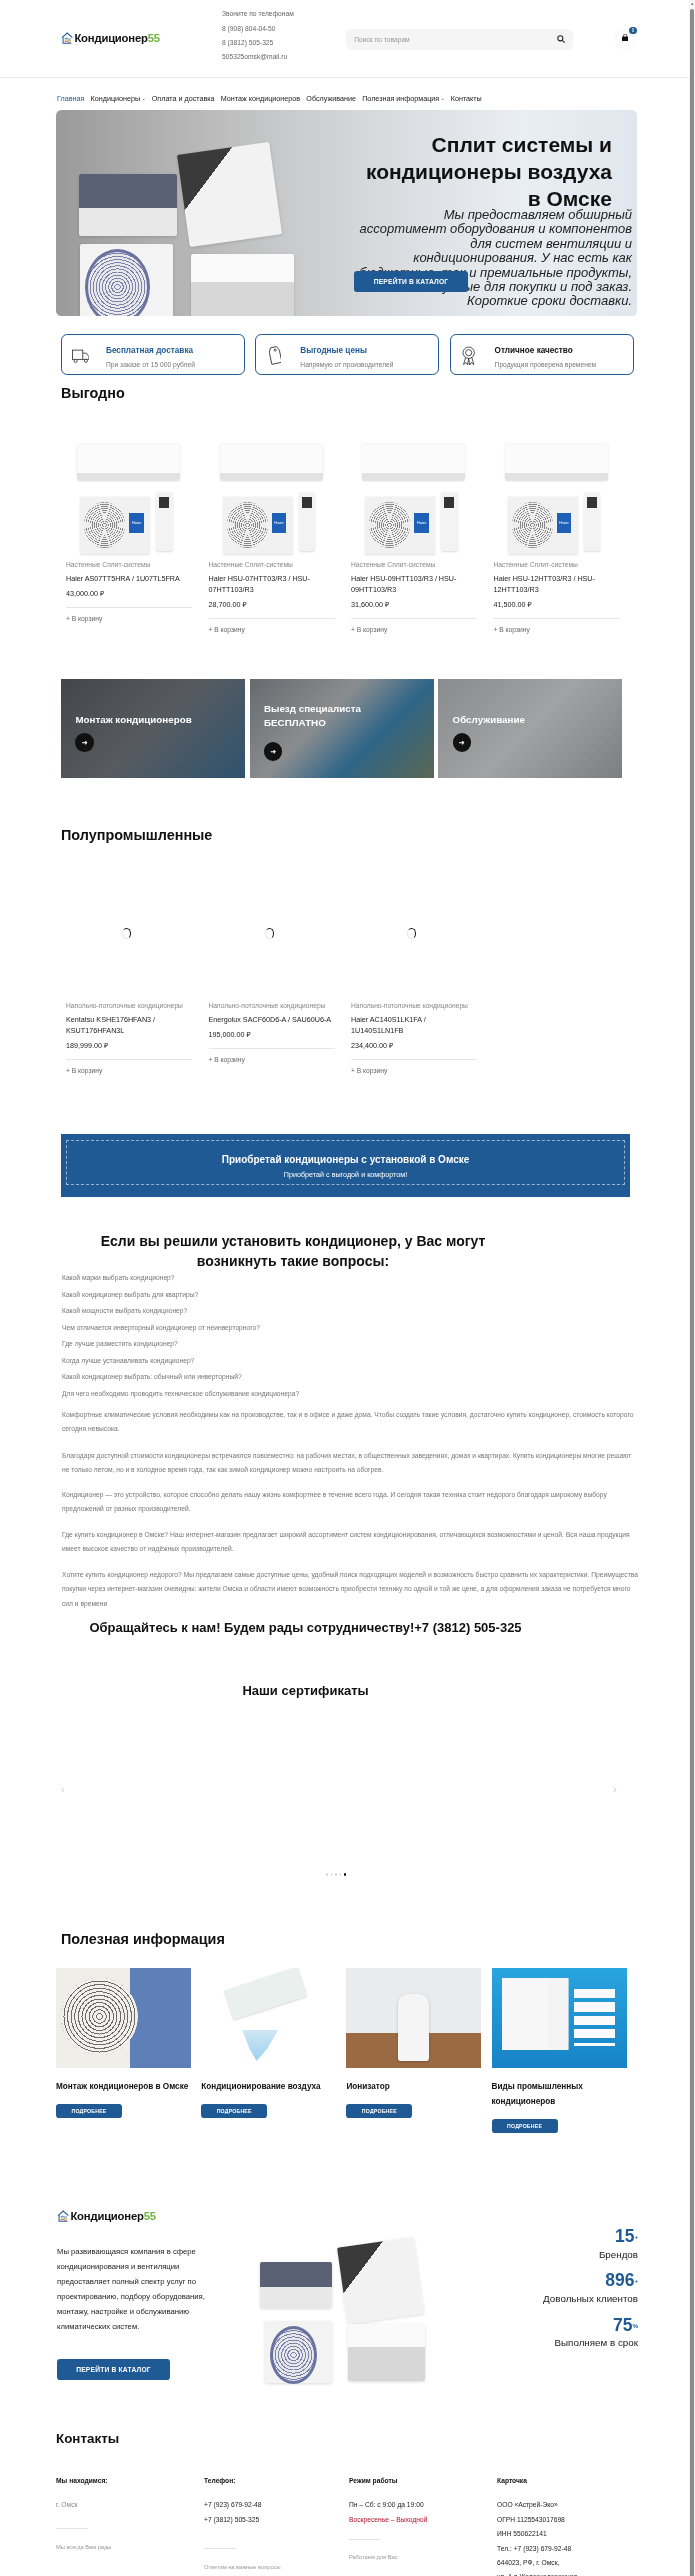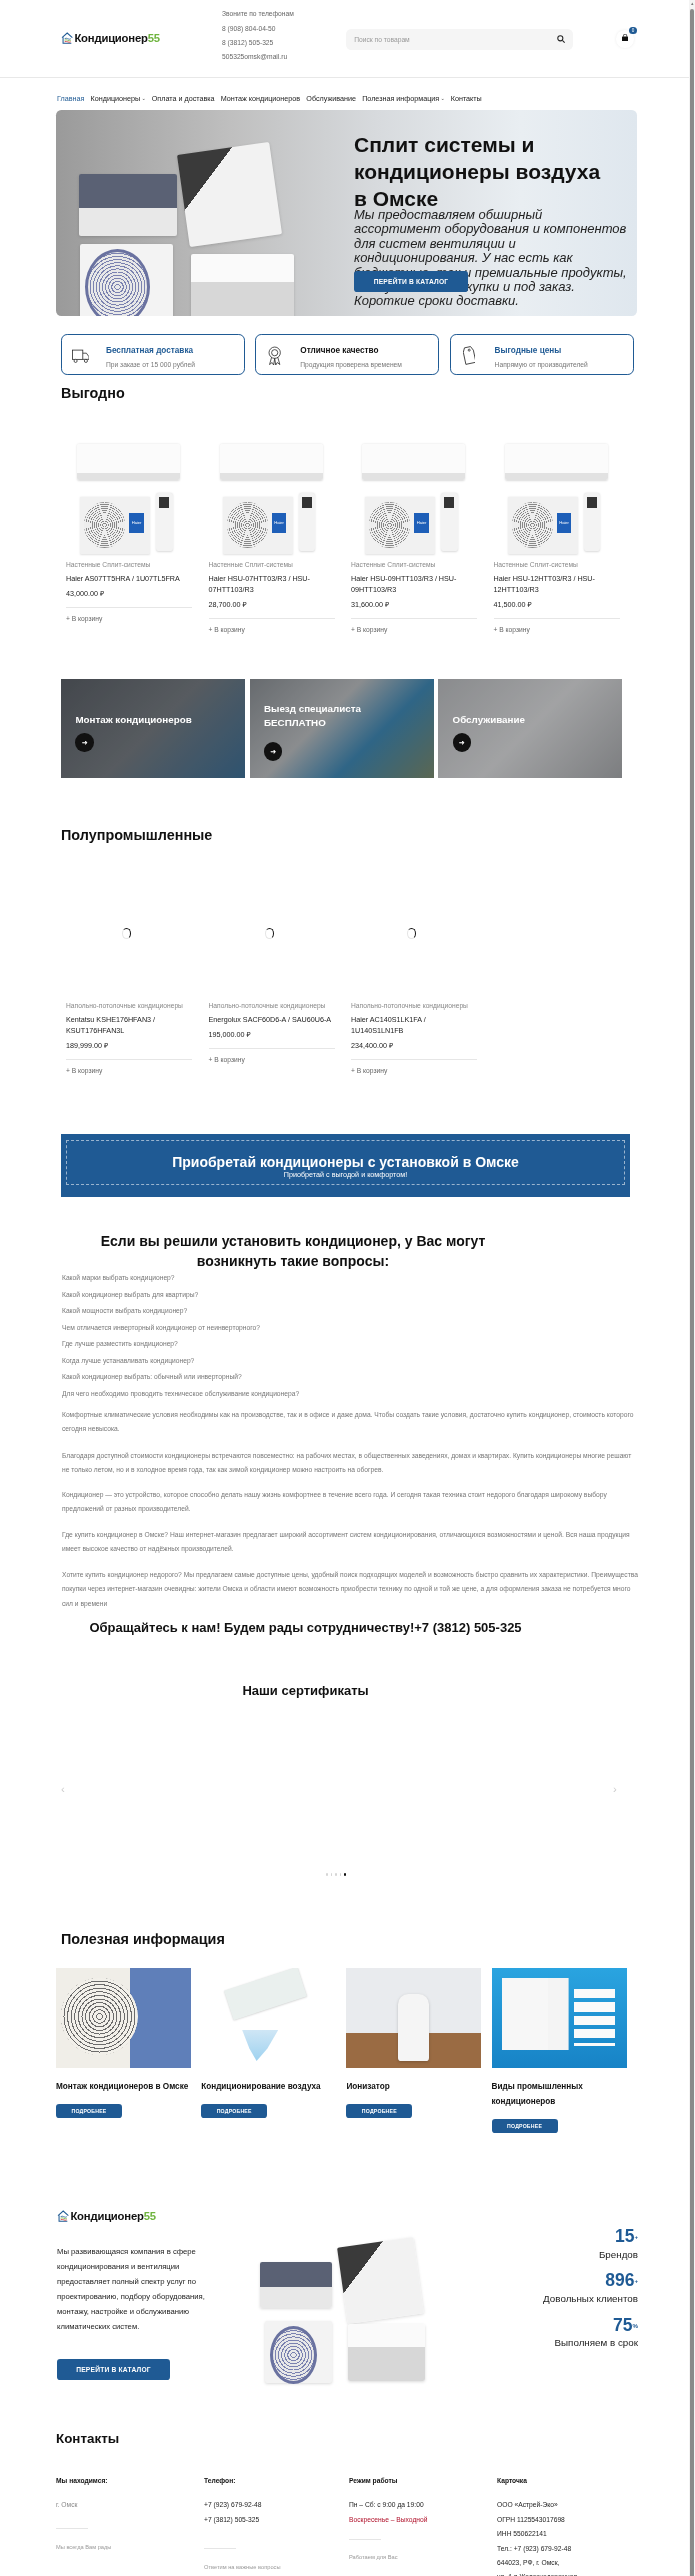--- a/index.html
+++ b/index.html
@@ -24,21 +24,21 @@
   .cart { position: absolute; left: 616px; top: 30px; width: 17.5px; height: 17.5px; border-radius: 50%; background: #fff; box-shadow: 0 0 3.1px rgba(0,0,0,0.08); display: flex; align-items: center; justify-content: center; font-size: 7.2px; }
   .cart .badge { position: absolute; right: -3.1px; top: -3.1px; width: 7.2px; height: 7.2px; border-radius: 50%; background: #1f5a94; color: #fff; font-size: 4.6px; display: flex; align-items: center; justify-content: center; }
 
   nav { height: 25px; display: flex; align-items: flex-end; padding-left: 57px; gap: 0; }
   nav a { font-size: 7.2px; color: #222; text-decoration: none; margin-right: 6.2px; display: inline-flex; align-items: center; }
   nav a.active { color: #1f5a94; }
   nav a .chev { font-size: 4.6px; margin-left: 1.5px; }
 
   
   .hero { position: absolute; left: 56px; top: 110px; width: 581px; height: 206px; border-radius: 5.2px; overflow: hidden;
-    background: linear-gradient(90deg, #9a9a9a 0%, #bfbfbf 30%, #d7dadd 55%, #e9eef2 80%, #dfe7ee 100%); }
+    background: linear-gradient(90deg, #9a9a9a 0%, #bfbfbf 30%, #d7dadd 55%, #e9eef2 80%, #dfe7ee 100%); text-align: right; }
   .hero .products { position: absolute; left: 18.5px; top: 28px; width: 232px; height: 165px; }
   .unit { position: absolute; background: #f4f4f4; border-radius: 2.1px; box-shadow: 0 1px 3.1px rgba(0,0,0,0.15); }
   .unit.duct { left: 4.1px; top: 36px; width: 98px; height: 62px; background: linear-gradient(180deg, #5a6174 0 55%, #e8e8e8 55%); }
   .unit.cassette { left: 108px; top: 10.3px; width: 93px; height: 93px; background: linear-gradient(135deg, #3a3a3a 0 30%, #f2f2f2 30%); transform: rotate(-8deg); }
   .unit.outdoor { left: 5.2px; top: 106px; width: 93px; height: 80px; background: #f3f3f3; }
   .unit.outdoor::after { content: ""; position: absolute; left: 5.2px; top: 5.2px; width: 59px; height: 70px; border-radius: 50%; border: 3.1px solid #6a72a0; background: repeating-radial-gradient(circle, #e8e8e8 0 2.1px, #7b82b0 2.1px 3.1px); }
   .unit.floor { left: 116px; top: 116px; width: 103px; height: 70px; background: linear-gradient(180deg, #fafafa 0 40%, #d7d7d7 40%); }
   .hero h1 { position: absolute; left: 298px; top: 20.6px; width: 258px; font-size: 21px; line-height: 27px; font-weight: 700; color: #111; }
   .hero p { position: absolute; left: 298px; top: 98px; width: 278px; font-size: 13px; line-height: 14.4px; color: #222; font-style: italic; }
   .btn { display: inline-flex; align-items: center; justify-content: center; background: #1f5a94; color: #fff; border-radius: 3.1px; font-size: 6.7px; font-weight: 700; letter-spacing: 0.2px; text-transform: uppercase; }
@@ -82,21 +82,21 @@
   .svc.s1 { background: linear-gradient(135deg, #5a5f66, #747a80 50%, #3e6f95); }
   .svc.s2 { background: linear-gradient(135deg, #8a8f94, #b9bcbf 40%, #3f87b3 65%, #798a6e); }
   .svc.s3 { background: linear-gradient(135deg, #b8babd, #d8d9db 50%, #a6a8ab); }
   .svc::after { content: ""; position: absolute; inset: 0; background: rgba(0,0,0,0.25); }
   .svc .lbl { position: absolute; z-index: 2; left: 14.4px; font-size: 9.8px; font-weight: 700; color: #fff; line-height: 14.4px; }
   .svc .arrow { position: absolute; z-index: 2; left: 14.4px; width: 18.5px; height: 18.5px; border-radius: 50%; background: #111; color: #fff; display: flex; align-items: center; justify-content: center; font-size: 7.2px; }
 
   
   .banner { position: absolute; left: 61px; top: 1134px; width: 569px; height: 63px; background: #1f5a94; }
   .banner .inner { position: absolute; left: 5.2px; top: 5.7px; right: 5.2px; bottom: 12px; border: 0.5px dashed rgba(255,255,255,0.55); }
-  .banner .t { position: absolute; width: 100%; top: 43px; text-align: center; font-size: 14px; color: #fff; font-weight: 700; }
+  .banner .t { position: absolute; width: 100%; top: 43px; text-align: center; font-size: 10px; color: #fff; font-weight: 700; }
   .banner .t2 { position: absolute; width: 100%; top: 60px; text-align: center; font-size: 7.2px; color: #fff; }
 
   
   .faq-h { position: absolute; left: 61px; top: 1232px; width: 464px; text-align: center; font-size: 14px; line-height: 19.6px; font-weight: 700; }
   .faq-list { position: absolute; left: 62px; top: 1270px; width: 577px; }
   .faq-list .q { font-size: 6.7px; color: #777; height: 16.5px; line-height: 16.5px; }
   .para { position: absolute; left: 62px; width: 577px; font-size: 6.7px; color: #777; line-height: 14.4px; }
   .cta-h { position: absolute; left: 61px; top: 1619px; width: 489px; text-align: center; font-size: 13px; line-height: 17.5px; font-weight: 700; }
   .cert-h { position: absolute; left: 61px; top: 1683px; width: 489px; text-align: center; font-size: 13px; font-weight: 700; }
   .carousel-prev, .carousel-next { position: absolute; top: 1783px; font-size: 11.3px; color: #ccc; }
@@ -236,39 +236,39 @@
           <path d="M21 10 H28 L33 17 V22 H21" fill="none" stroke="#222" stroke-width="1.5"></path>
           <circle cx="7" cy="25" r="3" fill="#fff" stroke="#222" stroke-width="1.5"></circle>
           <circle cx="27" cy="25" r="3" fill="#fff" stroke="#222" stroke-width="1.5"></circle>
         </svg>
     </span>
     <span class="t">Бесплатная доставка</span>
     <span class="s">При заказе от 15 000 рублей</span>
   </div>
   <div class="feature">
     <span class="ico">
+      <svg width="12.4" height="18.5" viewBox="0 0 24 36">
+          <path d="M6 2 L18 2 L22 10 L22 34 L2 34 L2 10 Z" fill="none" stroke="#222" stroke-width="1.5" transform="rotate(-12 12 18)"></path>
+          <circle cx="12" cy="8" r="2" fill="none" stroke="#222" stroke-width="1.5"></circle>
+        </svg>
+    </span>
+    <span class="t">Выгодные цены</span>
+    <span class="s">Напрямую от производителей</span>
+  </div>
+  <div class="feature">
+    <span class="ico">
       <svg width="13.4" height="19.6" viewBox="0 0 26 38">
           <circle cx="13" cy="13" r="11" fill="none" stroke="#222" stroke-width="1.5"></circle>
           <circle cx="13" cy="13" r="6" fill="none" stroke="#222" stroke-width="1.5"></circle>
           <path d="M7 22 L3 36 L8 32 L11 37 L13 24" fill="none" stroke="#222" stroke-width="1.5"></path>
           <path d="M19 22 L23 36 L18 32 L15 37 L13 24" fill="none" stroke="#222" stroke-width="1.5"></path>
         </svg>
     </span>
     <span class="t dark">Отличное качество</span>
     <span class="s">Продукция проверена временем</span>
-  </div>
-  <div class="feature">
-    <span class="ico">
-      <svg width="12.4" height="18.5" viewBox="0 0 24 36">
-          <path d="M6 2 L18 2 L22 10 L22 34 L2 34 L2 10 Z" fill="none" stroke="#222" stroke-width="1.5" transform="rotate(-12 12 18)"></path>
-          <circle cx="12" cy="8" r="2" fill="none" stroke="#222" stroke-width="1.5"></circle>
-        </svg>
-    </span>
-    <span class="t">Выгодные цены</span>
-    <span class="s">Напрямую от производителей</span>
   </div>
 </div>
 
 <h2 class="section" style="top:385px;">Выгодно</h2>
 <div class="products-row" style="top:430px;">
   <div class="pcard">
     <div class="img">
         <div class="ac-indoor"></div>
         <div class="ac-outdoor"></div>
         <div class="ac-remote"></div>

